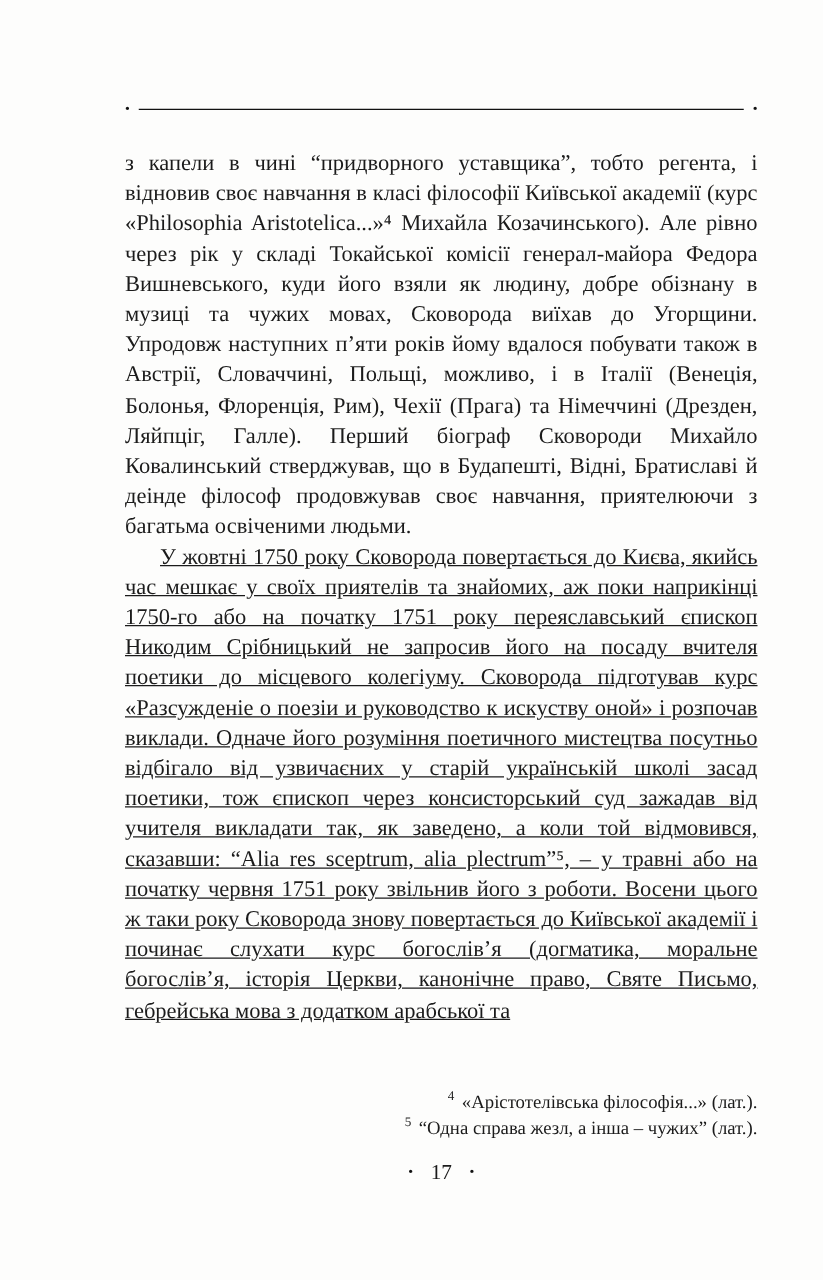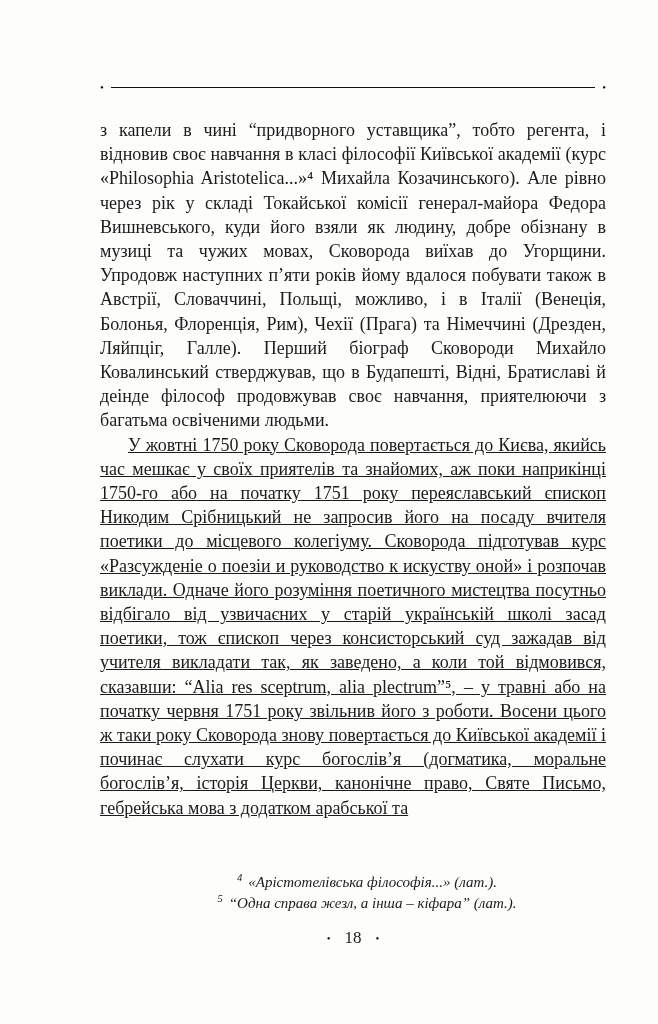--- a/index.html
+++ b/index.html
@@ -54,22 +54,21 @@
     text-indent: 28px;
     text-decoration: underline;
   }
   .footnotes {
     position: absolute;
     top: 872px;
     left: 100px;
     right: 52px;
     font-size: 15px;
     line-height: 20.5px;
-    text-align: center;
-    font-style: italic;
+    text-align: right;
   }
   .footnote {
     text-indent: 28px;
   }
   .footnote sup {
     font-size: 10.5px;
     line-height: 0;
     margin-right: 6px;
   }
   .footer {
@@ -102,23 +101,23 @@
   <div class="content">
     <p>з капели в чині “придворного уставщика”, тобто регента, і відновив своє навчання в класі філософії Київської академії (курс «Philosophia Aristotelica...»⁴ Михайла Козачинського). Але рівно через рік у складі Токайської комісії генерал-майора Федора Вишневського, куди його взяли як людину, добре обізнану в музиці та чужих мовах, Сковорода виїхав до Угорщини. Упродовж наступних п’яти років йому вдалося побувати також в Австрії, Словаччині, Польщі, можливо, і в Італії (Венеція, Болонья, Флоренція, Рим), Чехії (Прага) та Німеччині (Дрезден, Ляйпціг, Галле). Перший біограф Сковороди Михайло Ковалинський стверджував, що в Будапешті, Відні, Братиславі й деінде філософ продовжував своє навчання, приятелюючи з багатьма освіченими людьми.</p>
     <p class="indent">У жовтні 1750 року Сковорода повертається до Києва, якийсь час мешкає у своїх приятелів та знайомих, аж поки наприкінці 1750-го або на початку 1751 року переяславський єпископ Никодим Срібницький не запросив його на посаду вчителя поетики до місцевого колегіуму. Сковорода підготував курс «Разсужденіе о поезіи и руководство к искуству оной» і розпочав виклади. Одначе його розуміння поетичного мистецтва посутньо відбігало від узвичаєних у старій українській школі засад поетики, тож єпископ через консисторський суд зажадав від учителя викладати так, як заведено, а коли той відмовився, сказавши: “Alia res sceptrum, alia plectrum”⁵, – у травні або на початку червня 1751 року звільнив його з роботи. Восени цього ж таки року Сковорода знову повертається до Київської академії і починає слухати курс богослів’я (догматика, моральне богослів’я, історія Церкви, канонічне право, Святе Письмо, гебрейська мова з додатком арабської та</p>
   </div>
 
   <div class="footnotes">
     <div class="footnote">
       <sup>4</sup><span>«Арістотелівська філософія...» (лат.).</span>
     </div>
     <div class="footnote">
-      <sup>5</sup><span>“Одна справа жезл, а інша – кіфара” (лат.).</span>
+      <sup>5</sup><span>“Одна справа жезл, а інша – чужих” (лат.).</span>
     </div>
   </div>
 
   <div class="footer">
     <span class="dot">•</span>
-    <span>18</span>
+    <span>17</span>
     <span class="dot">•</span>
   </div>
 
 </div>
 
 </body></html>

